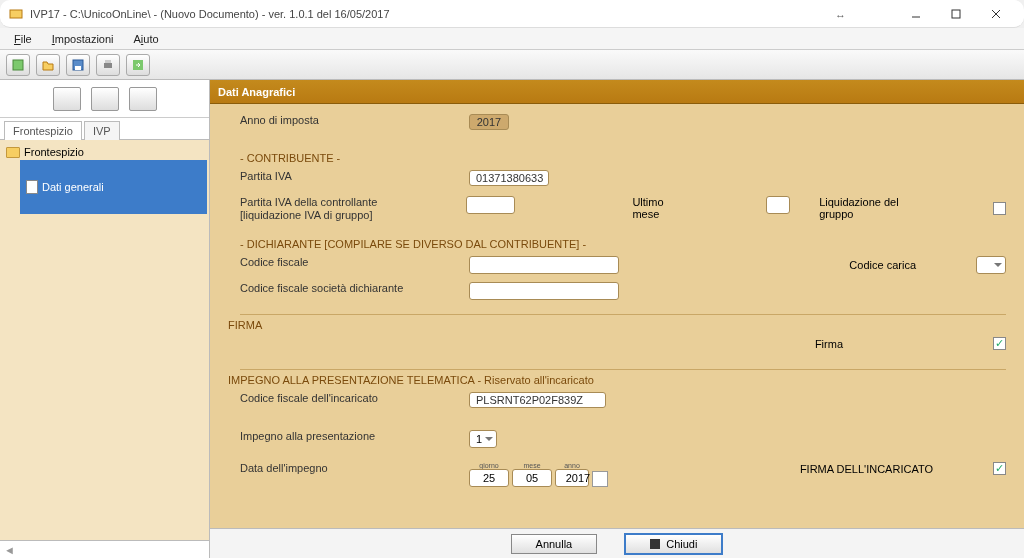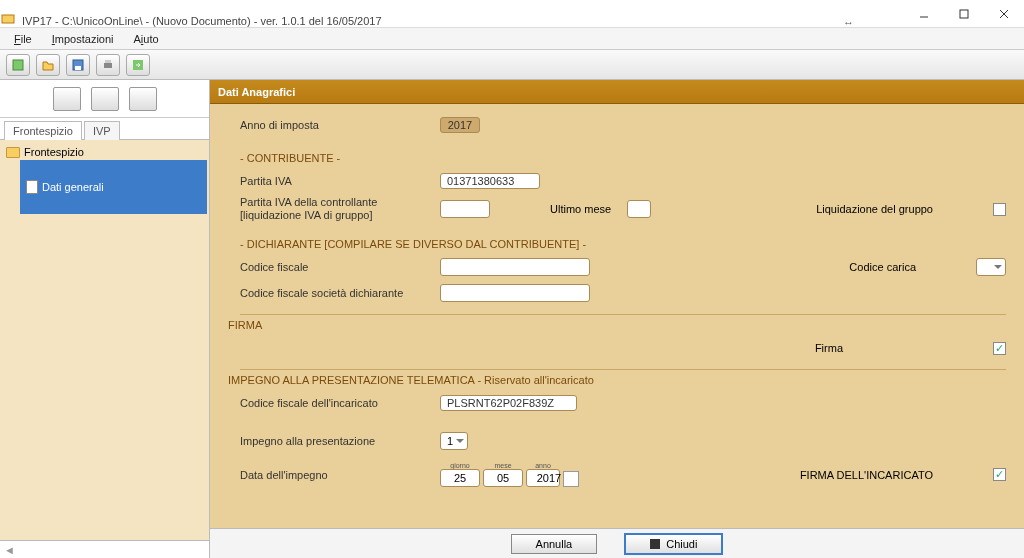--- a/index.html
+++ b/index.html
@@ -1,17 +1,17 @@
 <!DOCTYPE html>
 <html><head>
 <meta charset="utf-8">
 <style>
 * { box-sizing: border-box; margin: 0; padding: 0; font-family: Tahoma, Arial, sans-serif; font-size: 11px; }
 body { background: #f0f0f0; width: 1024px; height: 558px; overflow: hidden; position: relative; }
-.titlebar { height: 28px; background: #fff; display: flex; align-items: flex-end; padding: 0 0; border-bottom: 1px solid #ddd; }
+.titlebar { height: 28px; background: #fff; display: flex; align-items: center; padding: 0 8px; border-bottom: 1px solid #ddd; border-radius: 10px; }
 .titlebar .icon-app { width: 16px; height: 16px; margin-right: 6px; }
 .titlebar .title { flex: 1; color: #444; }
 .titlebar .winbtns { display: flex; gap: 0; }
 .titlebar .winbtn { width: 40px; height: 26px; display: flex; align-items: center; justify-content: center; cursor: pointer; }
 .menubar { height: 22px; background: #f5f5f5; display: flex; align-items: center; padding: 0 6px; gap: 4px; border-bottom: 1px solid #ccc; }
 .menubar .menuitem { padding: 3px 8px; color: #222; cursor: pointer; }
 .menubar .menuitem u { text-decoration: underline; }
 .toolbar { height: 30px; background: linear-gradient(#fafafa,#e6e6e6); border-bottom: 1px solid #bbb; display: flex; align-items: center; padding: 0 6px; gap: 6px; }
 .tbtn { width: 24px; height: 22px; border: 1px solid #aaa; background: linear-gradient(#fff,#ddd); border-radius: 3px; display: flex; align-items: center; justify-content: center; cursor: pointer; }
 .main { display: flex; height: calc(558px - 28px - 22px - 30px); }
@@ -24,21 +24,21 @@
 .tree { flex: 1; background: #f4e4c2; padding: 4px 2px; overflow: auto; }
 .tree-node { display: flex; align-items: center; gap: 4px; padding: 2px 4px; }
 .tree-node.root { font-weight: normal; }
 .tree-node.child { background: #3d7cc9; color: #fff; padding: 20px 6px; margin-left: 18px; }
 .folder-icon { width: 14px; height: 11px; background: #f7ce62; border: 1px solid #c4983c; border-radius: 1px; }
 .doc-icon { width: 12px; height: 14px; background: #fff; border: 1px solid #888; }
 .leftpane .statusrow { height: 18px; border-top: 1px solid #bbb; display:flex; align-items:center; justify-content:flex-start; padding:0 4px; font-size:10px; color:#999;}
 .rightpane { flex: 1; display: flex; flex-direction: column; background: #d8b870; }
 .form-header { height: 24px; background: linear-gradient(#c48a1d,#b87a12); color: #fff; font-weight: bold; display: flex; align-items: center; padding: 0 8px; border-bottom: 1px solid #8a5c0a; }
 .form-body { flex: 1; background: #e9cf99; overflow: auto; padding: 6px 18px 6px 30px; position: relative; }
-.row { display: flex; align-items: center; margin: 4px 0; min-height: 22px; }
+.row { display: flex; align-items: flex-start; margin: 4px 0; min-height: 22px; gap: 29px; }
 .label { width: 200px; color: #333; }
 .label-wide { width: 200px; color: #333; line-height: 13px; }
 .section { color: #7a4a0c; margin: 16px 0 6px 0; }
 .section-divider { border-top: 1px solid #c9a766; margin: 10px 0 4px 0; }
 .field-ro { background: #fff; border: 1px solid #a88b55; padding: 1px 6px; border-radius: 3px; display: inline-block; min-width: 40px; text-align: center; color: #333; }
 .field-ro.dark { background: #cda96d; color:#333; }
 .field-input { background: #fff; border: 1px solid #a88b55; padding: 2px 6px; border-radius: 3px; height: 18px; }
 .w140 { width: 150px; } .w60 { width: 50px; } .w30 { width: 24px; }
 .col-right { margin-left: auto; display: flex; align-items: center; gap: 60px; }
 .checkbox { width: 13px; height: 13px; border: 1px solid #888; background: #fff; display:inline-flex; align-items:center; justify-content:center; }
@@ -154,21 +154,21 @@
 
       <div class="row">
         <span class="label">Anno di imposta</span>
         <span class="field-ro dark">2017</span>
       </div>
 
       <div class="section">- CONTRIBUENTE -</div>
 
       <div class="row">
         <span class="label">Partita IVA</span>
-        <span class="field-ro" style="width:100px;text-align:left">01371380633</span>
+        <span class="field-ro" style="width:80px;text-align:left">01371380633</span>
       </div>
 
       <div class="row">
         <span class="label-wide">
           <span>Partita IVA della controllante</span><br>
           <span>[liquidazione IVA di gruppo]</span>
         </span>
         <span class="field-input w60"></span>
         <span style="width:60px"></span>
         <span>Ultimo mese</span>

